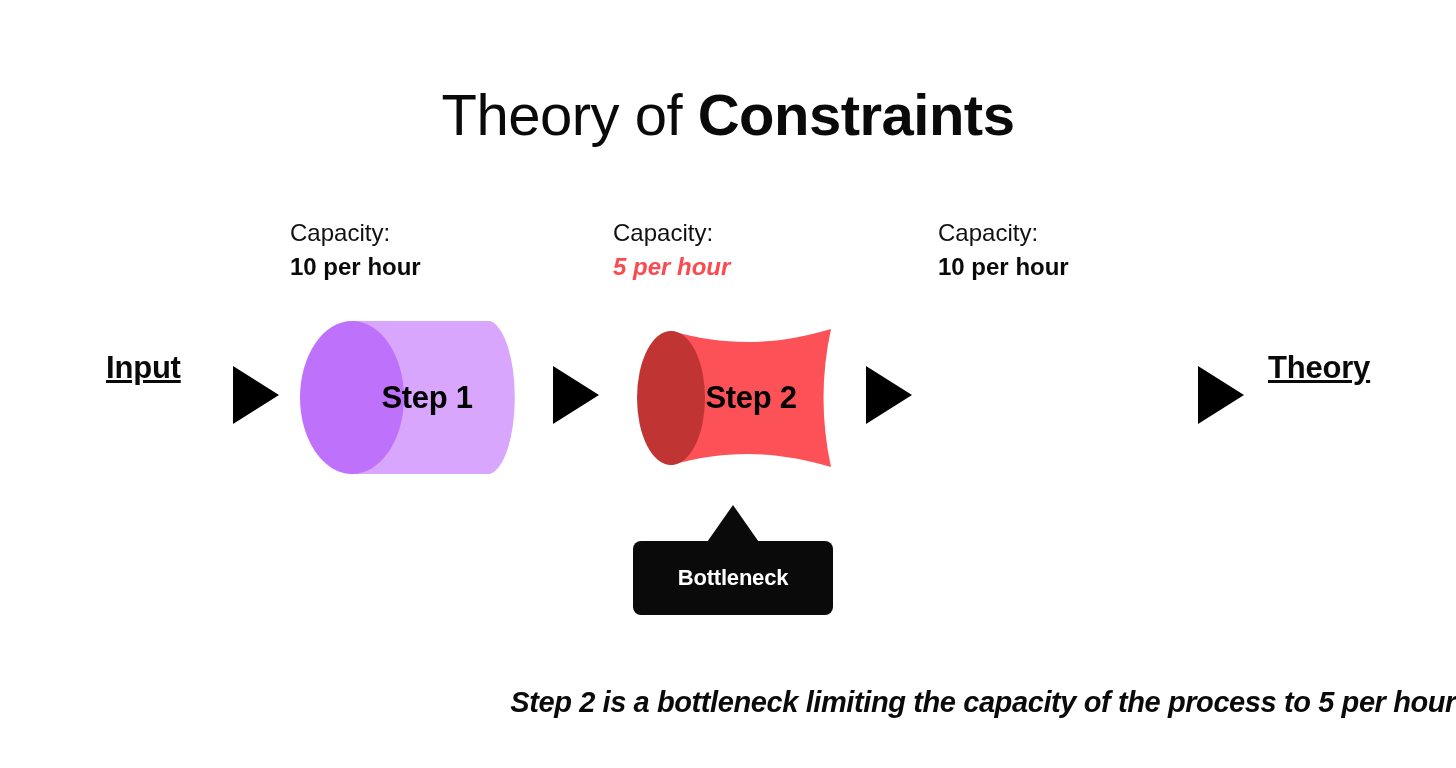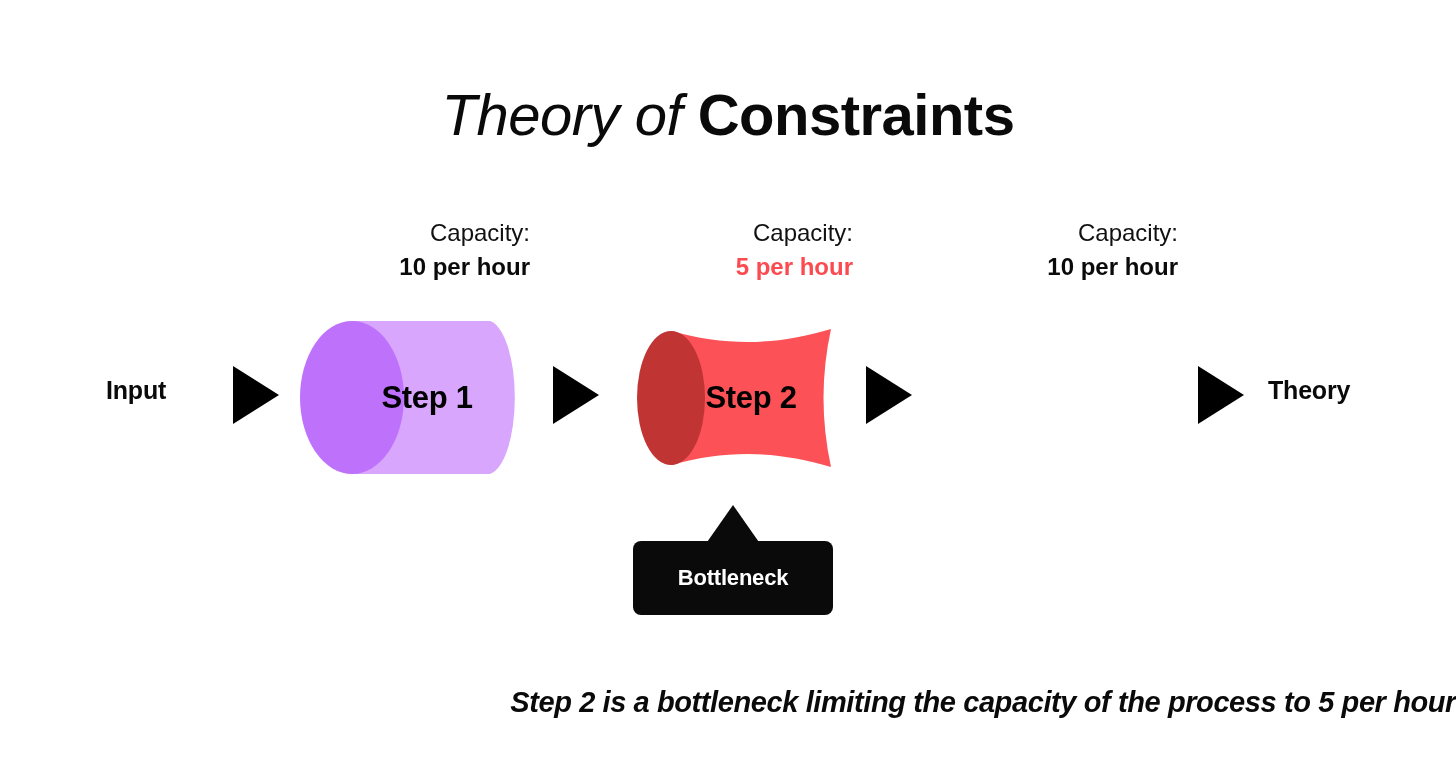--- a/index.html
+++ b/index.html
@@ -21,51 +21,51 @@
     position: absolute;
     top: 44px;
     left: 0;
     width: 1456px;
     text-align: center;
     font-size: 58px;
     line-height: 1.1;
     letter-spacing: -0.5px;
     white-space: nowrap;
   }
-  #title .light { font-weight: 300; font-style: italic; }
+  #title .light { font-weight: 300; }
   #title .bold  { font-weight: 700; }
 
   
   #flow {
     position: absolute;
     top: 190px;
     left: 0;
     width: 1456px;
     height: 300px;
   }
 
   .cap-block {
     position: absolute;
     width: 240px;
-    text-align: right;
+    text-align: left;
     top: 28px;
   }
   .cap-label {
     font-size: 24px;
     font-weight: 400;
     line-height: 1.25;
     color: #111111;
   }
   .cap-value {
     font-size: 24px;
     font-weight: 700;
     line-height: 1.25;
     margin-top: 4px;
   }
-  .cap-value.danger { color: #FB4B50; }
+  .cap-value.danger { color: #FB4B50; font-style: italic; }
 
   .node {
     position: absolute;
     top: 130px;
   }
   .node svg { display: block; }
   .node-label {
     position: absolute;
     top: 0;
     left: 0;
@@ -85,25 +85,26 @@
   .arrow {
     position: absolute;
     top: 176px;
     width: 46px;
     height: 58px;
   }
   .arrow svg { display: block; }
 
   .endcap {
     position: absolute;
-    top: 186px;
-    font-size: 25px;
+    top: 160px;
+    font-size: 31px;
     font-weight: 700;
     letter-spacing: -0.2px;
     white-space: nowrap;
+    text-decoration: underline;
   }
 
   
   #callout {
     position: absolute;
     left: 633px;
     top: 505px;
     width: 200px;
     height: 110px;
   }

